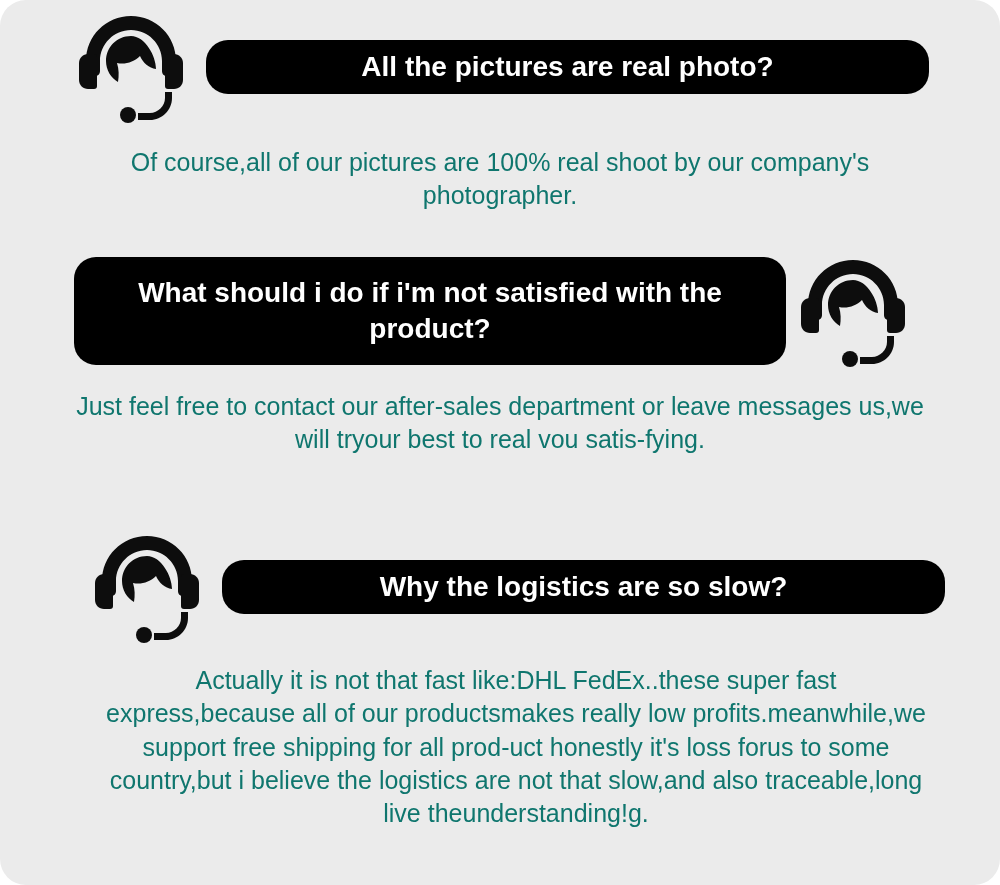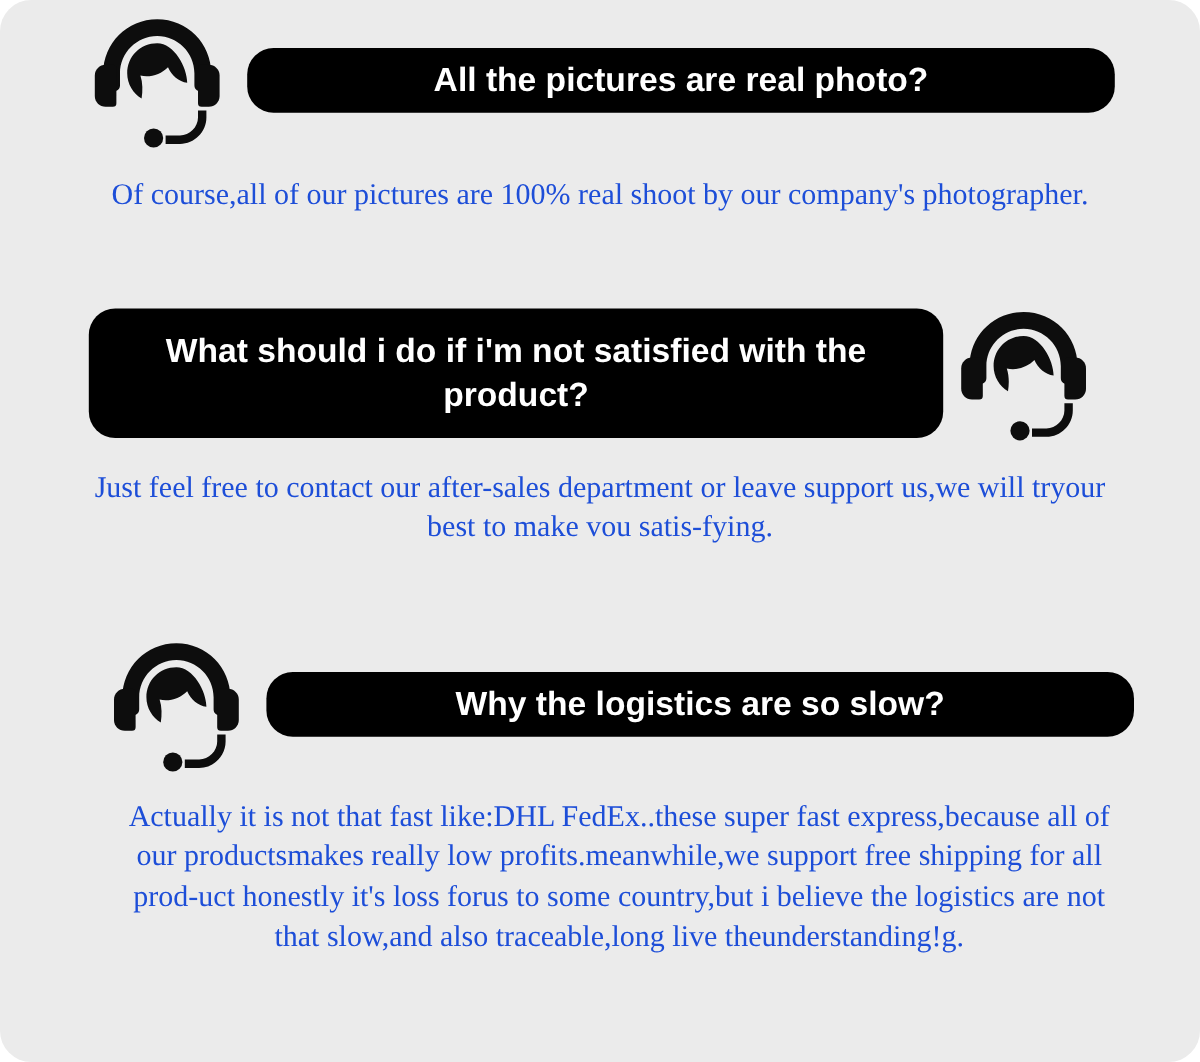--- a/index.html
+++ b/index.html
@@ -52,24 +52,23 @@
     font-weight: bold;
     text-align: center;
     display: flex;
     align-items: center;
     justify-content: center;
     box-sizing: border-box;
   }
 
   .answer {
     text-align: center;
-    color: #1d4ed8;
+    color: #0f766e;
     line-height: 1.33;
     font-size: 25px;
-    font-family: Liberation Serif, serif;
   }
 
   
   .block1 {
     position: absolute;
     left: 0;
     top: 8px;
     width: 1000px;
   }
   .block1 .agent-icon {
@@ -164,21 +163,21 @@
             <path d="M59 8c-25 0-45 20-45 45v10c0 3 2 5 5 5h4c3 0 5-2 5-5V53c0-17 14-31 31-31s31 14 31 31v10c0 3 2 5 5 5h4c3 0 5-2 5-5V53c0-25-20-45-45-45z"></path>
             <path d="M16 46c-5 0-9 4-9 9v17c0 5 4 9 9 9h6c2 0 3-1 3-3V49c0-2-1-3-3-3h-6z"></path>
             <path d="M96 46c-2 0-3 1-3 3v29c0 2 1 3 3 3h6c5 0 9-4 9-9V55c0-5-4-9-9-9h-6z"></path>
             <path d="M93 84v6c0 8-7 15-15 15H66v7h12c12 0 22-10 22-22v-6h-7z"></path>
             <circle cx="56" cy="107" r="8"></circle>
             <path d="M59 28c-14 0-25 11-25 25 0 9 5 17 12 21 1-6 1-13-1-19 8 2 17-1 23-7 3 7 9 12 16 13 0-13-11-33-25-33z"></path>
           </g>
         </svg>
       </span>
     </div>
-    <div class="answer">Just feel free to contact our after-sales department or leave support us,we will tryour best to make vou satis-fying.</div>
+    <div class="answer">Just feel free to contact our after-sales department or leave messages us,we will tryour best to real vou satis-fying.</div>
   </div>
 
   <div class="faq block3">
     <div class="faq-head">
       <span class="agent-icon">
         <svg viewBox="0 0 118 118" xmlns="http://www.w3.org/2000/svg">
           <g fill="#0d0d0d">
             <path d="M59 8c-25 0-45 20-45 45v10c0 3 2 5 5 5h4c3 0 5-2 5-5V53c0-17 14-31 31-31s31 14 31 31v10c0 3 2 5 5 5h4c3 0 5-2 5-5V53c0-25-20-45-45-45z"></path>
             <path d="M16 46c-5 0-9 4-9 9v17c0 5 4 9 9 9h6c2 0 3-1 3-3V49c0-2-1-3-3-3h-6z"></path>
             <path d="M96 46c-2 0-3 1-3 3v29c0 2 1 3 3 3h6c5 0 9-4 9-9V55c0-5-4-9-9-9h-6z"></path>

